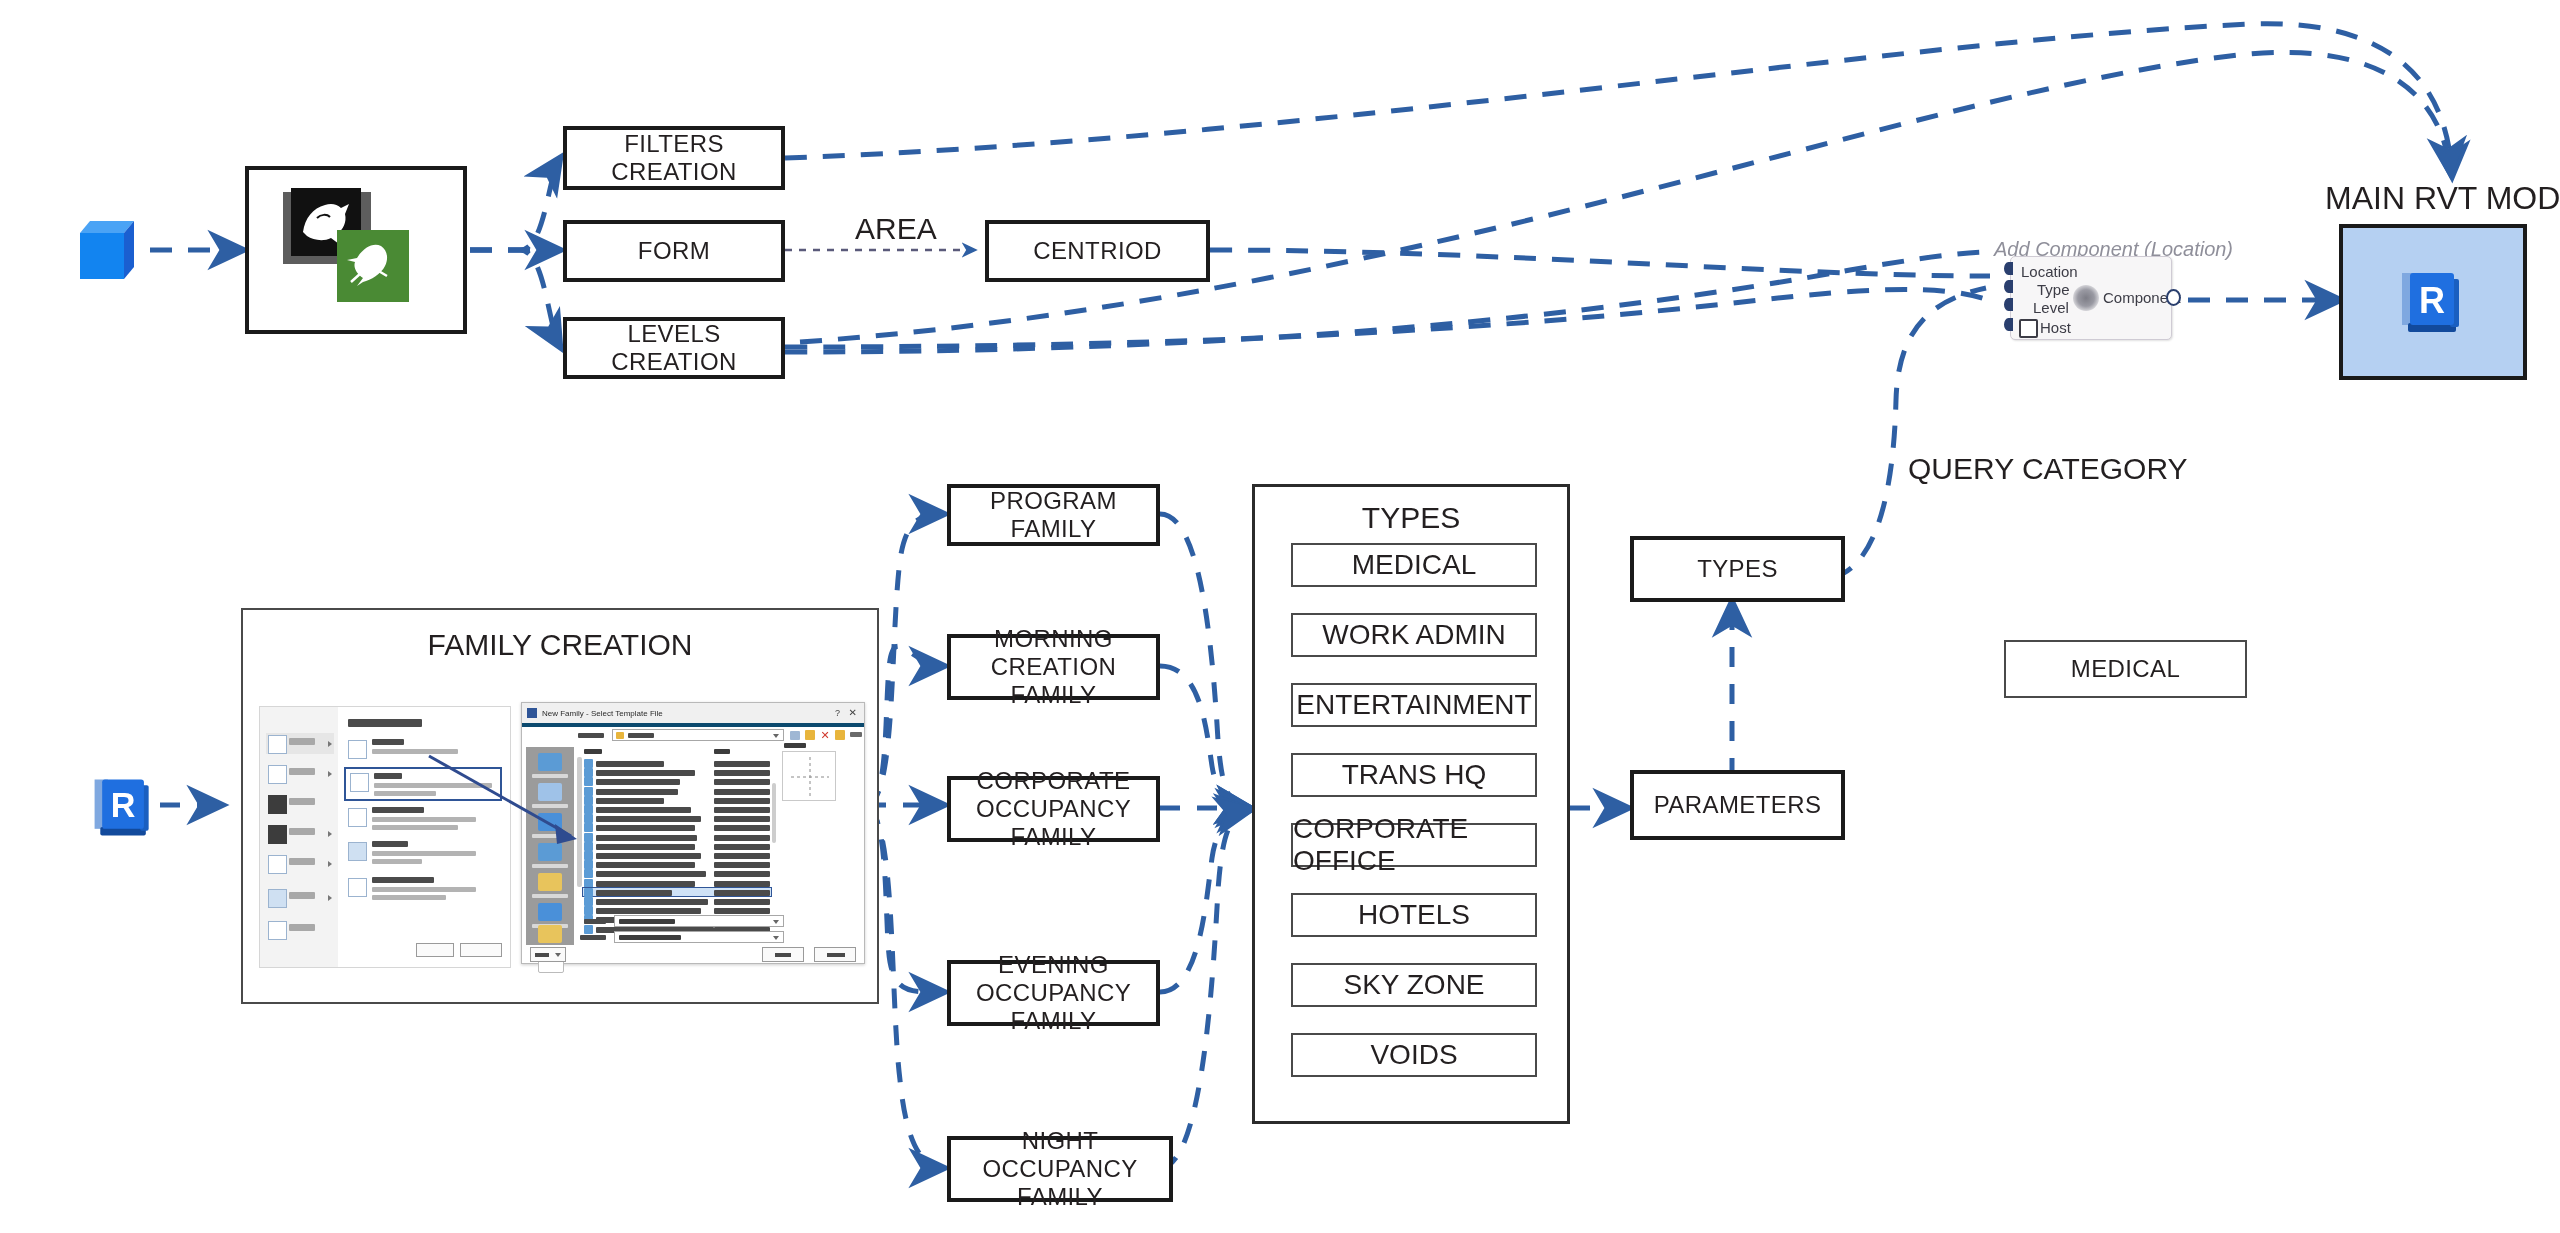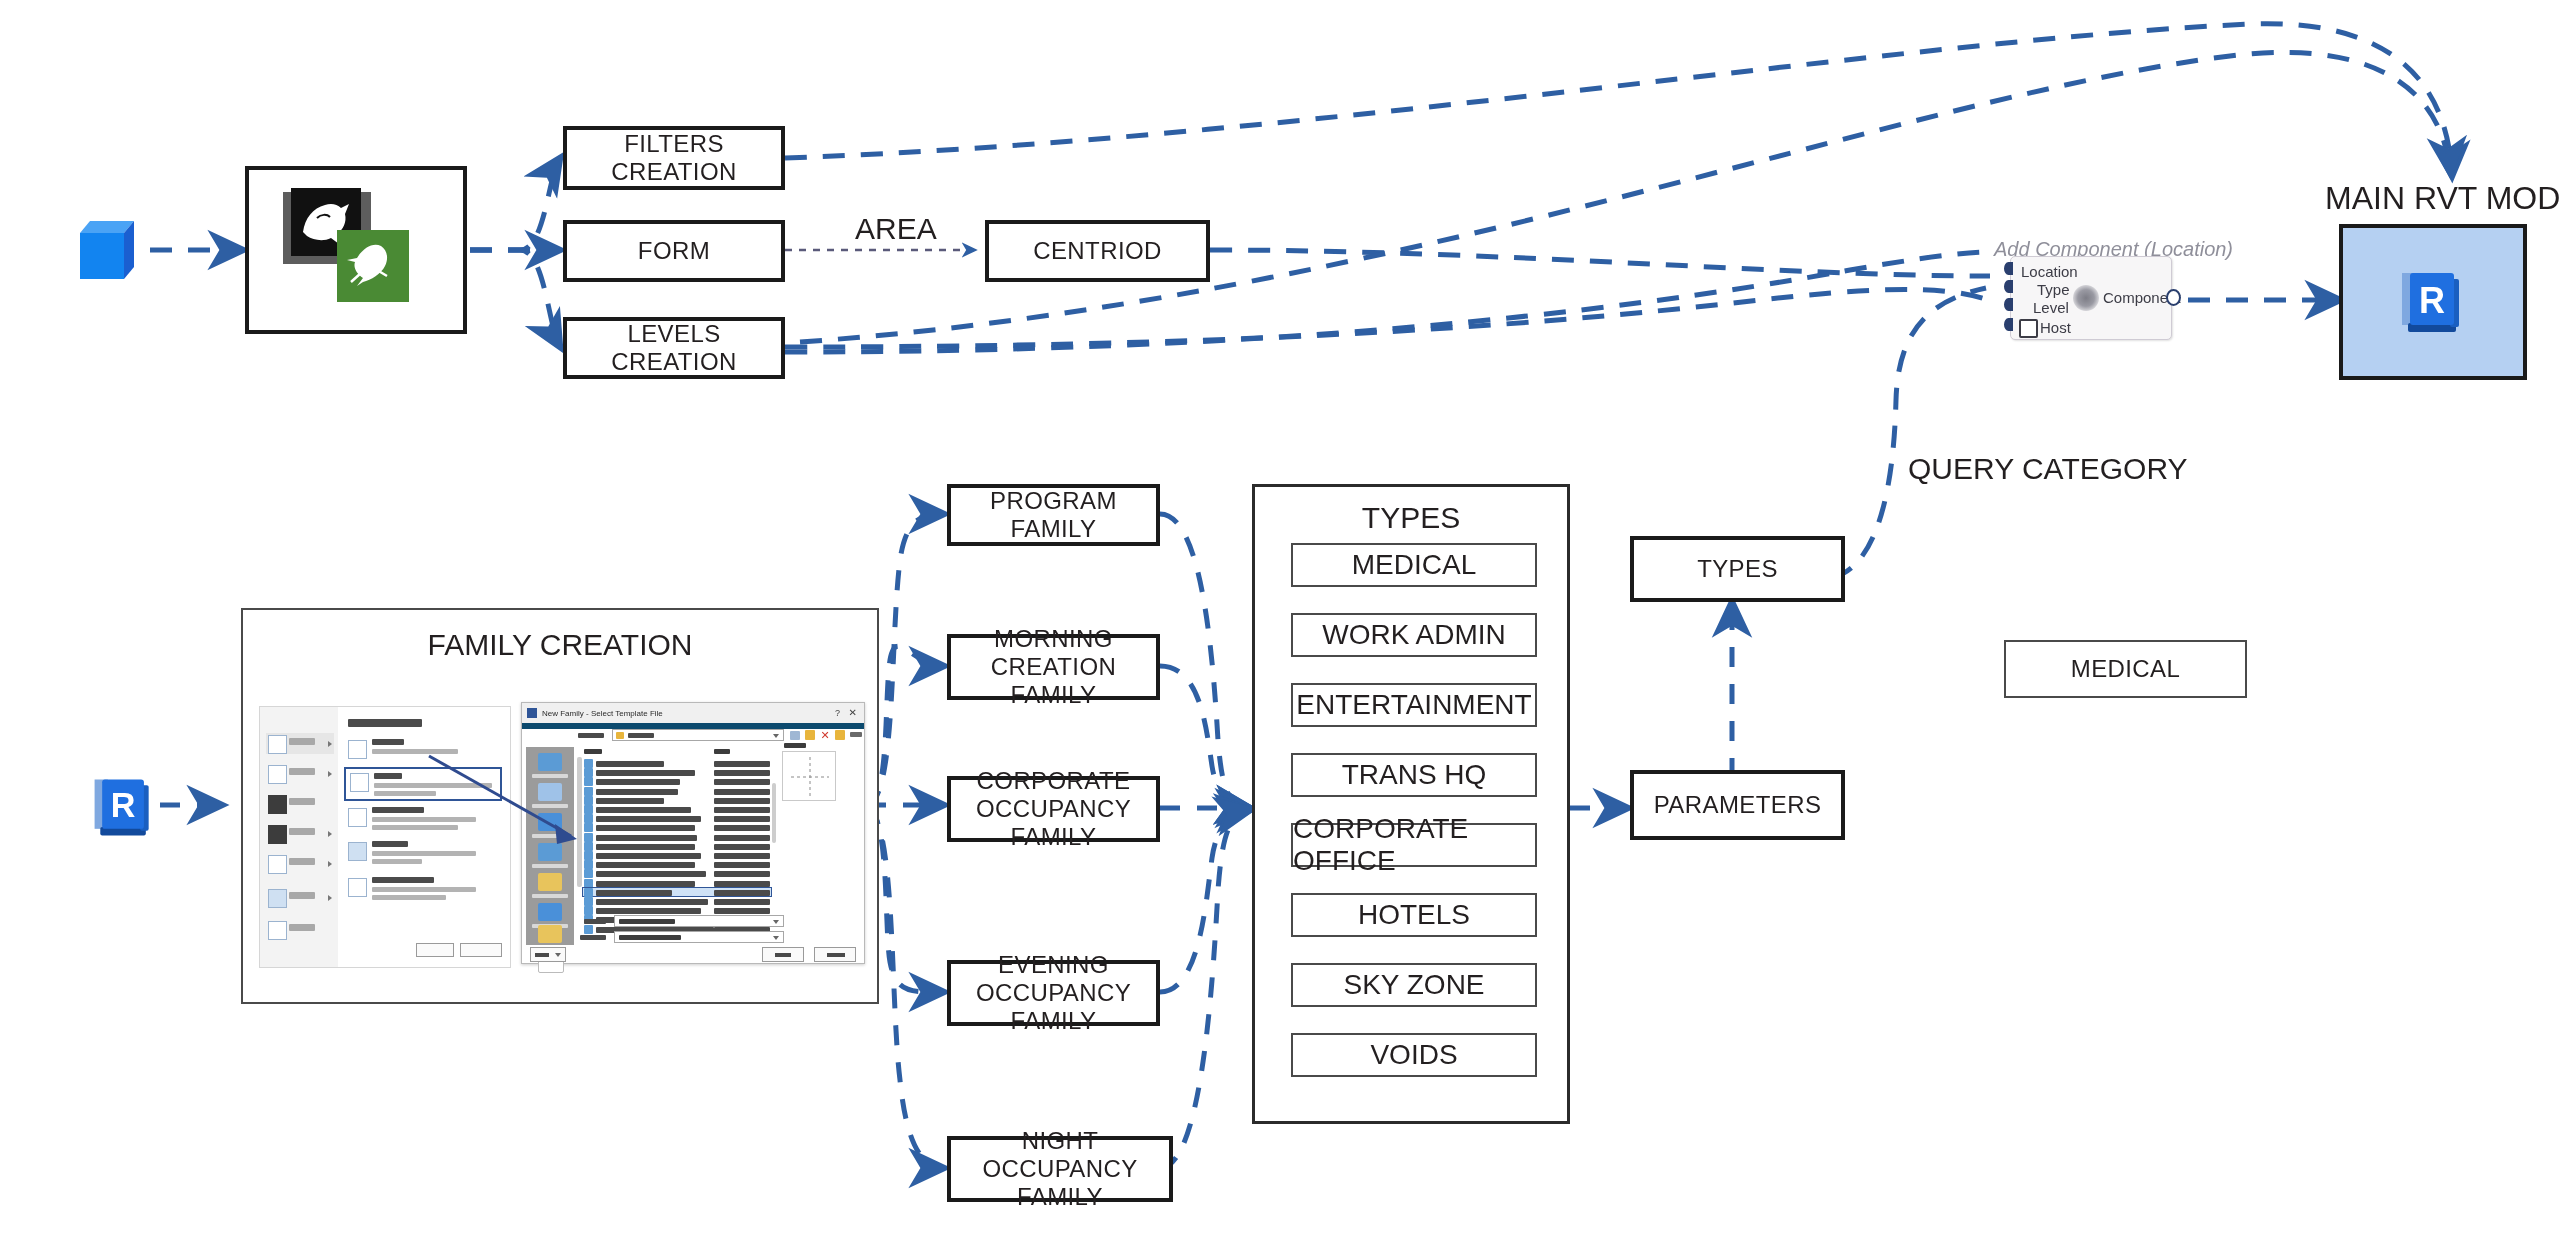--- a/index.html
+++ b/index.html
@@ -60,21 +60,21 @@
   .bs-lbl{position:absolute;left:23px;top:5px;height:7px;width:26px;background:#a8a8a8;border-radius:1px;}
   .bs-arr{position:absolute;left:62px;top:8px;width:0;height:0;border-left:4px solid #777;border-top:3px solid transparent;border-bottom:3px solid transparent;}
   .bs-panel{position:absolute;left:78px;top:0;right:0;bottom:0;background:#fff;}
   .bs-ph{position:absolute;height:8px;background:#4b4b4b;border-radius:1px;}
   .bs-pl{position:absolute;height:5px;background:#b3b3b3;border-radius:1px;}
   .bs-sel{position:absolute;box-sizing:border-box;border:2px solid #2f5597;}
   .bs-btn{position:absolute;box-sizing:border-box;border:1px solid #9a9a9a;background:#fafafa;height:14px;}
 
   
   .dlg{position:absolute;box-sizing:border-box;background:#fff;border:1px solid #b9b9b9;box-shadow:0 1px 3px rgba(0,0,0,.2);}
-  .dlg-title{position:absolute;left:0;right:0;top:0;height:20px;background:#f0f0f0;border-bottom:6px solid #0c4a6e;}
+  .dlg-title{position:absolute;left:0;right:0;top:0;height:20px;background:#f0f0f0;border-bottom:4px solid #0c4a6e;}
   .dlg-tico{position:absolute;left:5px;top:5px;width:10px;height:10px;background:#2f5597;}
   .dlg-ttxt{position:absolute;left:20px;top:6px;font-size:8px;color:#2b2b2b;white-space:nowrap;}
   .dlg-x{position:absolute;right:7px;top:4px;font-size:10px;color:#444;}
   .dlg-q{position:absolute;right:24px;top:5px;font-size:9px;color:#444;}
   .dlg-side{position:absolute;left:4px;background:#9b9b9b;width:48px;}
   .side-ico{position:absolute;left:12px;width:24px;height:18px;background:#4a90d9;border-radius:2px;}
   .side-lbl{position:absolute;left:6px;width:36px;height:4px;background:#d8d8d8;border-radius:1px;}
   .row{position:absolute;height:10px;}
   .row .fico{position:absolute;left:0;top:0;width:9px;height:9px;background:#5b9bd5;border-radius:1px;}
   .row .fname{position:absolute;left:12px;top:2px;height:6px;background:#4a4a4a;border-radius:1px;}

